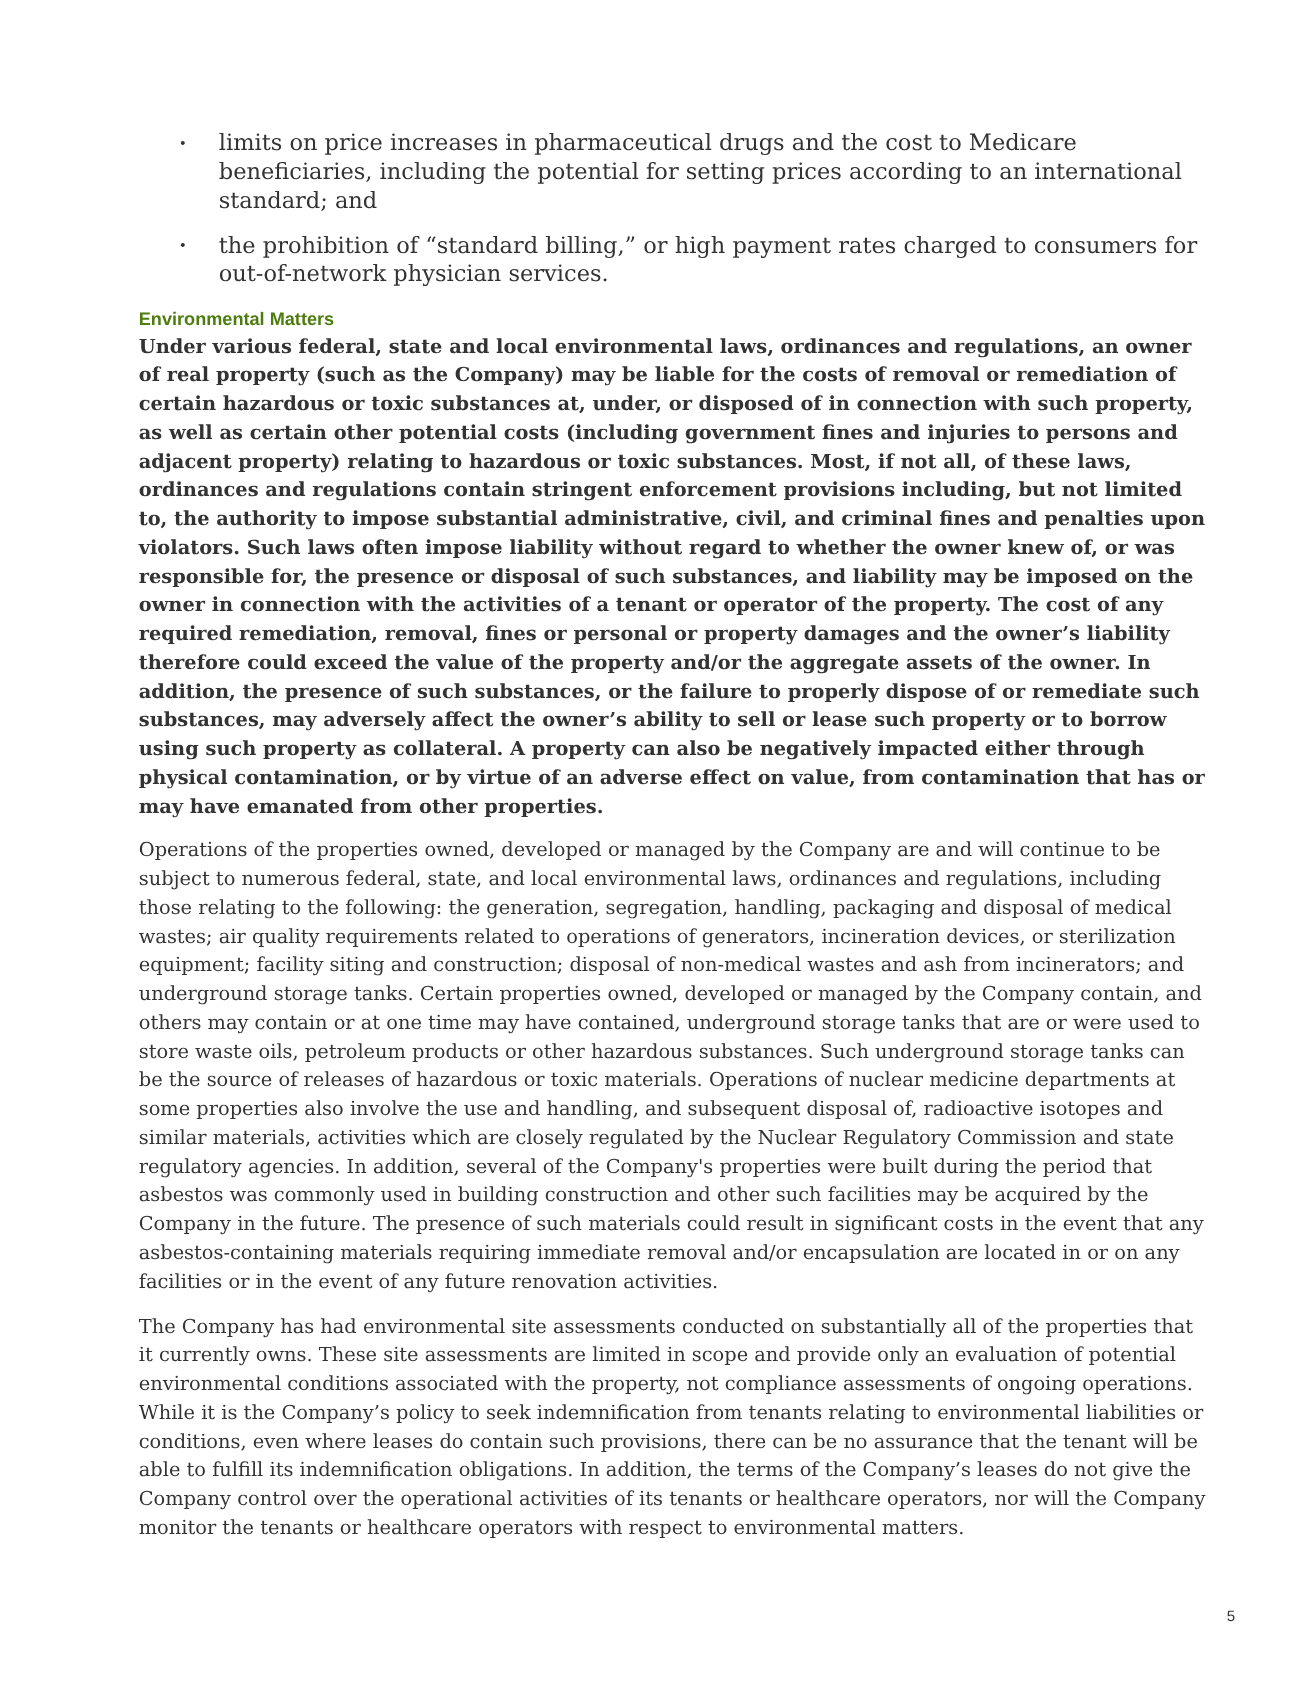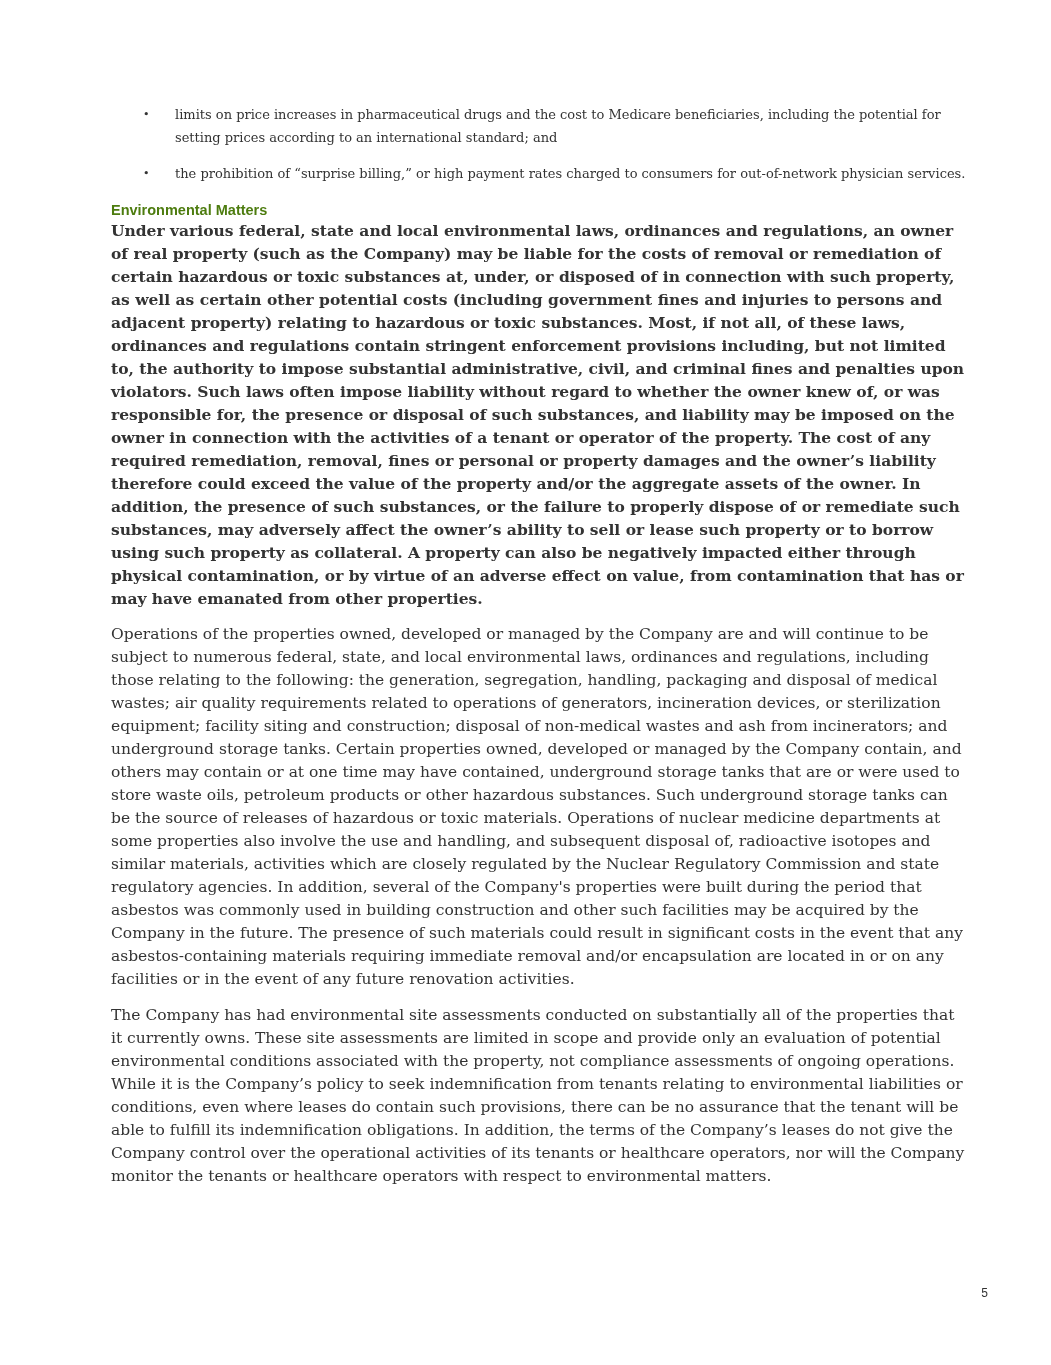--- a/index.html
+++ b/index.html
@@ -34,21 +34,21 @@
   .bullet-marker {
     flex: 0 0 64px;
     box-sizing: border-box;
     padding-left: 32px;
     font-size: 11px;
     line-height: 23px;
     color: #333333;
   }
   .bullet-text {
     flex: 1;
-    font-size: 13px;
+    font-size: 18px;
     line-height: 23px;
   }
   .paragraph {
     margin: 0 0 13px 0;
     font-size: 15.5px;
     line-height: 23px;
     text-align: left;
   }
   .section-heading {
     margin: 16px 0 0 0;
@@ -77,21 +77,21 @@
 <div class="page">
   <div class="content">
 
     <ul class="bullet-list">
       <li class="bullet-item">
         <span class="bullet-marker">•</span>
         <span class="bullet-text">limits on price increases in pharmaceutical drugs and the cost to Medicare beneficiaries, including the potential for setting prices according to an international standard; and</span>
       </li>
       <li class="bullet-item">
         <span class="bullet-marker">•</span>
-        <span class="bullet-text">the prohibition of “surprise billing,” or high payment rates charged to consumers for out-of-network physician services.</span>
+        <span class="bullet-text">the prohibition of “standard billing,” or high payment rates charged to consumers for out-of-network physician services.</span>
       </li>
     </ul>
 
 
     <h3 class="section-heading">Environmental Matters</h3>
 
     <p class="paragraph">Under various federal, state and local environmental laws, ordinances and regulations, an owner of real property (such as the Company) may be liable for the costs of removal or remediation of certain hazardous or toxic substances at, under, or disposed of in connection with such property, as well as certain other potential costs (including government fines and injuries to persons and adjacent property) relating to hazardous or toxic substances. Most, if not all, of these laws, ordinances and regulations contain stringent enforcement provisions including, but not limited to, the authority to impose substantial administrative, civil, and criminal fines and penalties upon violators. Such laws often impose liability without regard to whether the owner knew of, or was responsible for, the presence or disposal of such substances, and liability may be imposed on the owner in connection with the activities of a tenant or operator of the property. The cost of any required remediation, removal, fines or personal or property damages and the owner’s liability therefore could exceed the value of the property and/or the aggregate assets of the owner. In addition, the presence of such substances, or the failure to properly dispose of or remediate such substances, may adversely affect the owner’s ability to sell or lease such property or to borrow using such property as collateral. A property can also be negatively impacted either through physical contamination, or by virtue of an adverse effect on value, from contamination that has or may have emanated from other properties.</p>
 
     <p class="paragraph">Operations of the properties owned, developed or managed by the Company are and will continue to be subject to numerous federal, state, and local environmental laws, ordinances and regulations, including those relating to the following: the generation, segregation, handling, packaging and disposal of medical wastes; air quality requirements related to operations of generators, incineration devices, or sterilization equipment; facility siting and construction; disposal of non-medical wastes and ash from incinerators; and underground storage tanks. Certain properties owned, developed or managed by the Company contain, and others may contain or at one time may have contained, underground storage tanks that are or were used to store waste oils, petroleum products or other hazardous substances. Such underground storage tanks can be the source of releases of hazardous or toxic materials. Operations of nuclear medicine departments at some properties also involve the use and handling, and subsequent disposal of, radioactive isotopes and similar materials, activities which are closely regulated by the Nuclear Regulatory Commission and state regulatory agencies. In addition, several of the Company's properties were built during the period that asbestos was commonly used in building construction and other such facilities may be acquired by the Company in the future. The presence of such materials could result in significant costs in the event that any asbestos-containing materials requiring immediate removal and/or encapsulation are located in or on any facilities or in the event of any future renovation activities.</p>
 

